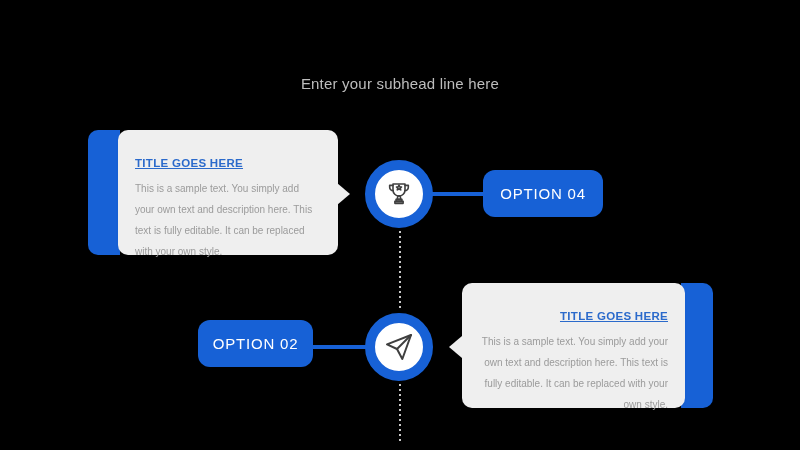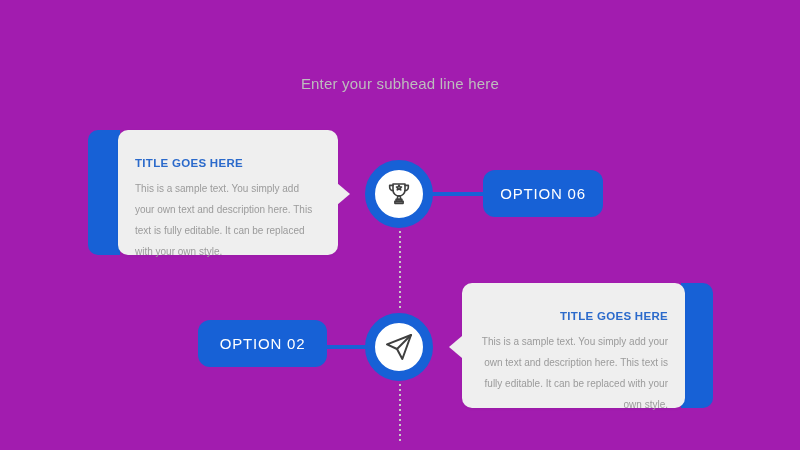--- a/index.html
+++ b/index.html
@@ -1,21 +1,21 @@
 <!DOCTYPE html>
 <html><head>
 <meta charset="utf-8">
 <style>
   * { margin: 0; padding: 0; box-sizing: border-box; }
   html, body { background: #ffffff; }
   .slide {
     position: relative;
     width: 800px;
     height: 450px;
-    background: #a21caf;
+    background: #000000;
     overflow: hidden;
     font-family: "Liberation Sans", sans-serif;
   }
   .subhead {
     position: absolute;
     top: 75px; left: 0; right: 0;
     text-align: center;
     font-size: 15px;
     color: #bdbdbd;
     letter-spacing: 0.2px;
@@ -52,20 +52,21 @@
     border-top: 11px solid transparent;
     border-bottom: 11px solid transparent;
     border-right: 13px solid #efefef;
   }
   .card-title {
     font-size: 11.5px;
     font-weight: bold;
     letter-spacing: 0.3px;
     color: #2b6acb;
     padding: 27px 17px 0 17px;
+    text-decoration: underline;
   }
   .card-body {
     font-size: 10px;
     line-height: 21px;
     color: #9b9b9b;
     padding: 9px 17px 0 17px;
   }
   .card-right .card-title, .card-right .card-body { text-align: right; }
   
   .node {
@@ -109,21 +110,21 @@
     color: #ffffff;
     font-family: "Liberation Sans", sans-serif;
     font-size: 15px;
     letter-spacing: 0.8px;
     display: flex;
     align-items: center;
     justify-content: center;
     cursor: pointer;
   }
   .option-1 { left: 483px; top: 170px; width: 120px; }
-  .option-2 { left: 198px; top: 320px; width: 129px; }
+  .option-2 { left: 198px; top: 320px; width: 115px; }
 </style>
 </head>
 <body>
 
 <div class="slide">
 
   <div class="subhead">Enter your subhead line here</div>
 
   <div class="accent accent-left"></div>
   <div class="card card-left">
@@ -142,21 +143,21 @@
         <path d="M7.5 5.5 H5 v1.5 a2.6 2.6 0 0 0 2.6 2.6"></path>
         <path d="M16.5 5.5 H19 v1.5 a2.6 2.6 0 0 1 -2.6 2.6"></path>
         <path d="M10.6 16 l0.6 -2.6 h1.6 l0.6 2.6 z"></path>
         <path d="M9.8 16 h4.4 v1.5 h-4.4 z"></path>
         <path d="M8.9 17.5 h6.2 v1.5 h-6.2 z"></path>
         <polygon points="12 5.4 12.6 6.6 13.9 6.7 12.9 7.6 13.3 8.9 12 8.2 10.7 8.9 11.1 7.6 10.1 6.7 11.4 6.6"></polygon>
       </svg>
     </span>
   </div>
   <div class="connector connector-1"></div>
-  <button class="option-btn option-1">OPTION 06</button>
+  <button class="option-btn option-1">OPTION 04</button>
 
   <div class="node node-2">
     <span>
       <svg width="32" height="32" viewBox="0 0 24 24" fill="none" stroke="#3f3f3f" stroke-width="1.5" stroke-linejoin="round" stroke-linecap="round">
         <path d="M21 3 L10.5 13.5"></path>
         <path d="M21 3 L14.5 21 L10.5 13.5 L3 10 Z"></path>
       </svg>
     </span>
   </div>
   <div class="connector connector-2"></div>

